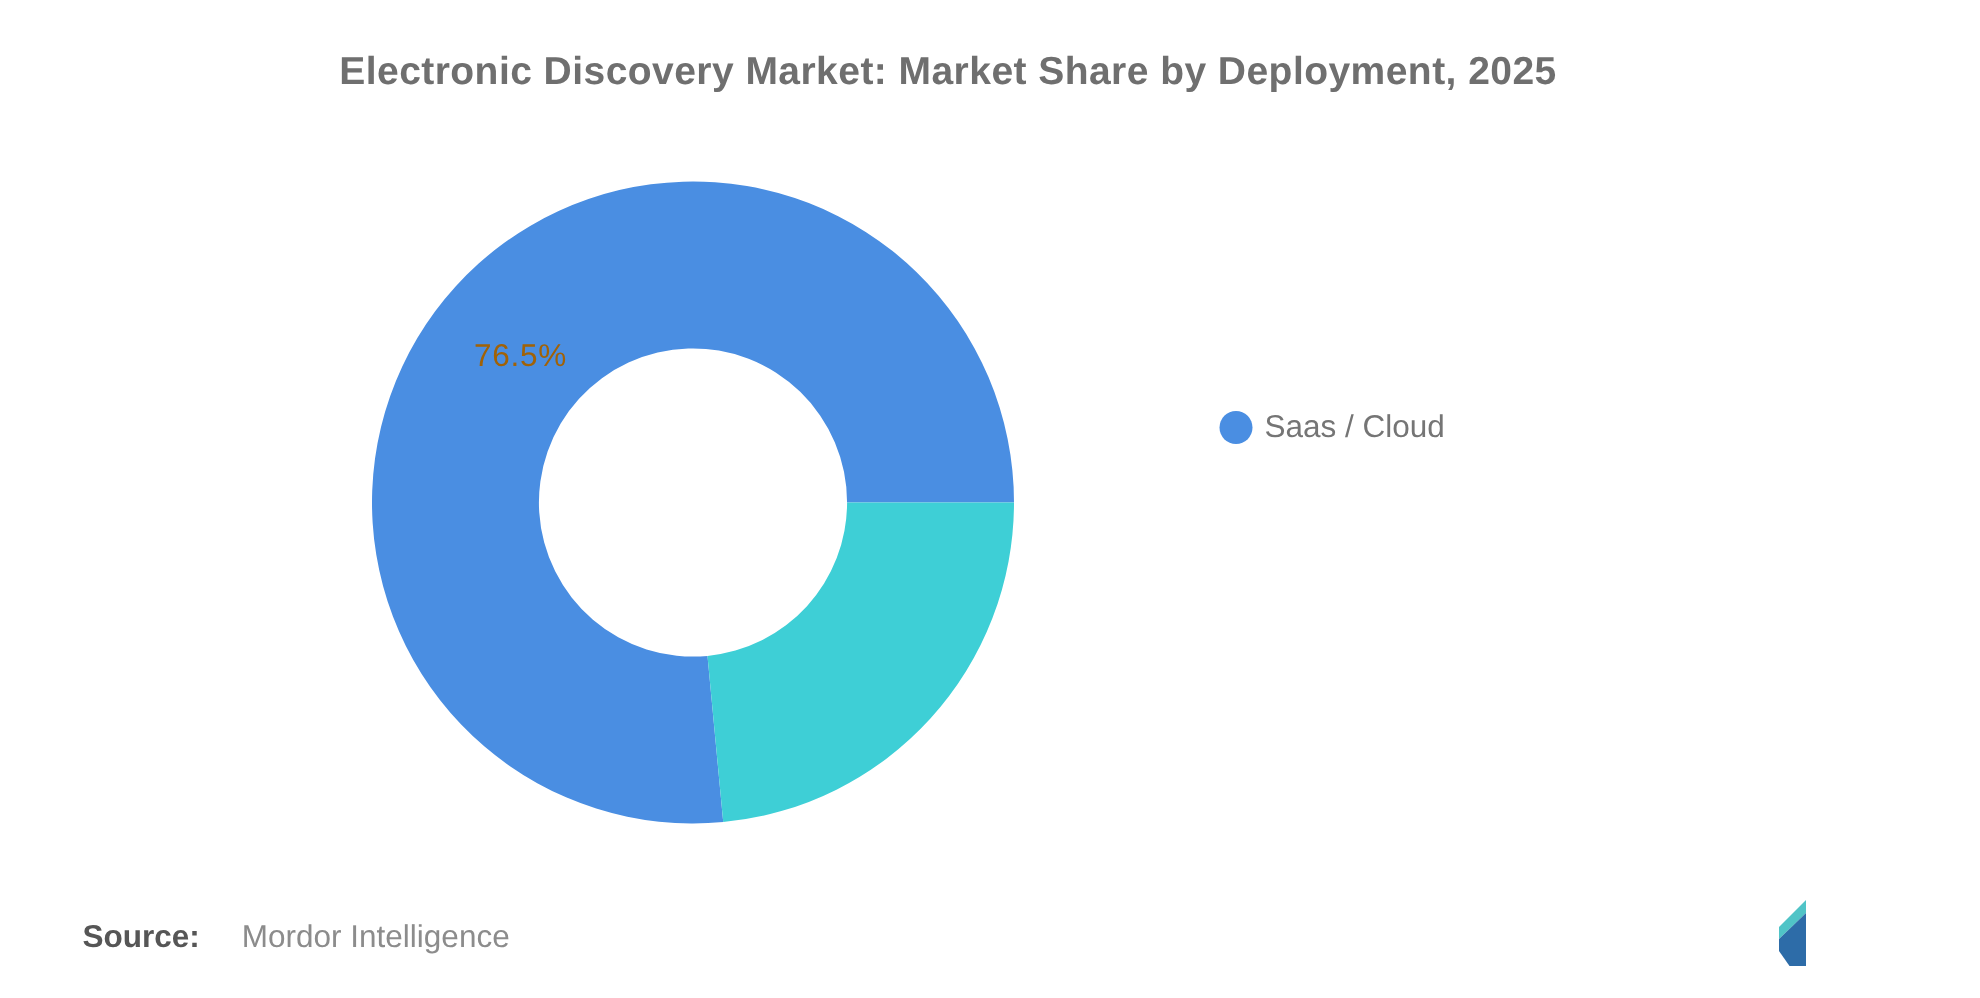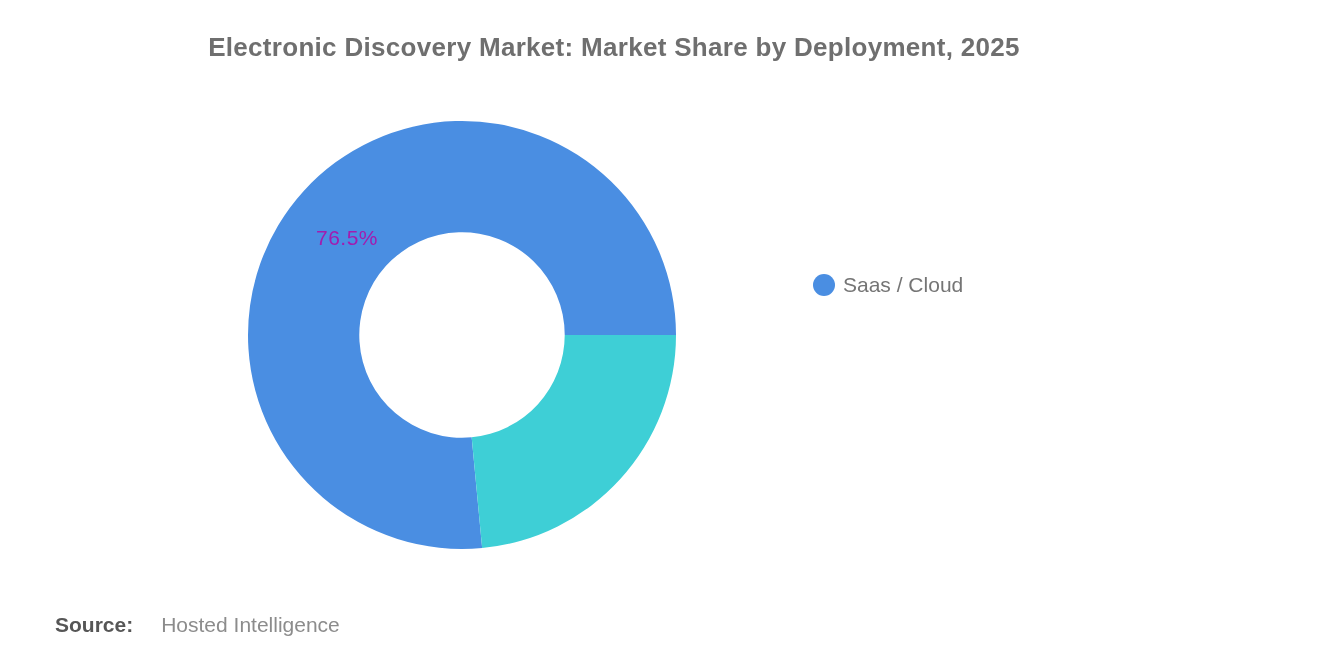--- a/index.html
+++ b/index.html
@@ -7,20 +7,21 @@
     padding: 0;
     background: #ffffff;
     font-family: "Liberation Sans", "DejaVu Sans", sans-serif;
   }
   .canvas {
     position: relative;
     width: 1168px;
     height: 665px;
     background: #ffffff;
     overflow: hidden;
+    padding-left: 36px;
   }
   .chart-title {
     position: absolute;
     top: 32px;
     left: 60px;
     right: 0;
     text-align: center;
     font-size: 26px;
     font-weight: 600;
     letter-spacing: 0.3px;
@@ -32,21 +33,21 @@
     top: 119px;
     width: 432px;
     height: 432px;
   }
   .pie-data-label {
     position: absolute;
     left: 347px;
     top: 238px;
     transform: translate(-50%, -50%);
     font-size: 21px;
-    color: #a21caf;
+    color: #a16207;
     letter-spacing: 0.5px;
   }
   .legend {
     position: absolute;
     left: 813px;
     top: 271px;
     display: flex;
     flex-direction: column;
     gap: 4px;
   }
@@ -109,21 +110,21 @@
   <div class="pie-data-label">76.5%</div>
 
   <div class="legend">
     <div class="legend-item">
       <span class="legend-marker" style="background-color: rgb(74, 142, 226);"></span>
       <span class="legend-label">Saas / Cloud</span>
     </div>
   </div>
 
   <div class="source-row">
-    <span class="source-label">Source:</span><span class="source-value">Hosted Intelligence</span>
+    <span class="source-label">Source:</span><span class="source-value">Mordor Intelligence</span>
   </div>
 
   <svg class="brand-logo" viewBox="0 0 68 44">
     <polygon points="0,18 18,0 27,0 0,26" fill="#50C4C7"></polygon>
     <polygon points="0,26 27,0 37,0 29,44 7,44 0,34" fill="#2D6CA8"></polygon>
     <polygon points="36,3 47,3 42,30 32,30" fill="#50C4C7"></polygon>
     <polygon points="51,2 68,2 64,42" fill="#50C4C7"></polygon>
     <polygon points="51,2 64,42 47,42" fill="#2D6CA8"></polygon>
   </svg>
 

